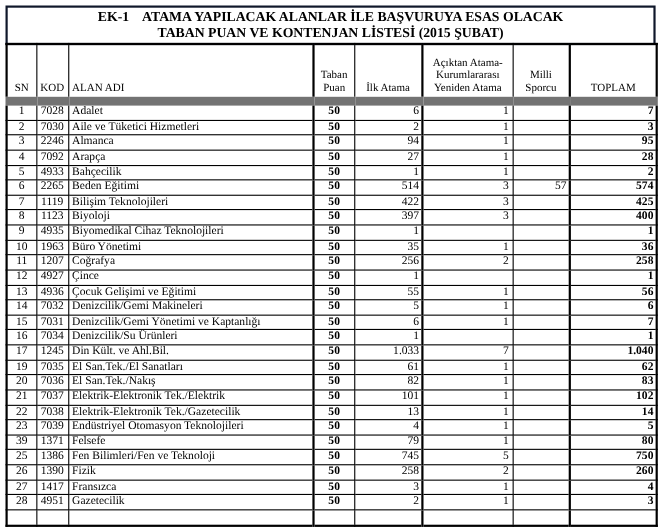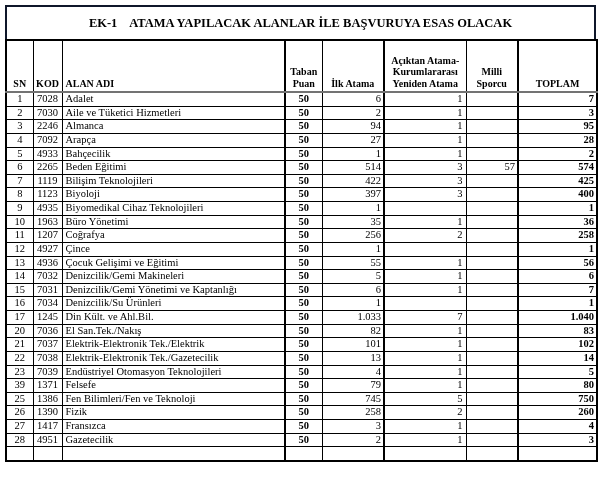--- a/index.html
+++ b/index.html
@@ -19,23 +19,23 @@
   .title-line { white-space:pre; }
 
   table.main {
     width:591px; table-layout:fixed; border-collapse:collapse;
     margin-top:-2px; border:2px solid #000;
   }
   th, td { border:1px solid #000; overflow:hidden; }
 
   thead tr { height:52px; }
   thead th {
-    vertical-align:bottom; font-weight:bold; font-size:10px;
+    vertical-align:bottom; font-weight:normal; font-size:10px;
     line-height:11.5px; padding:0 1px 2px 1px; white-space:pre-line;
-    border-bottom:2px solid #737373;
+    border-bottom:8px solid #737373;
   }
   thead th.c0, thead th.c1 { text-align:center;margin-top:16px; }
   thead th.c2 { text-align:left; padding-left:3px; }
   thead th.c3, thead th.c4, thead th.c5, thead th.c6, thead th.c7 { text-align:center; }
 
   tbody td {
     height:12.63px; font-size:10.5px; line-height:12.5px;
     padding:0 1px; white-space:nowrap;
   }
   td.c0, td.c1 { text-align:center; }
@@ -50,20 +50,21 @@
   th.c3, td.c3, th.c5, td.c5, th.c7, td.c7 { border-left:2px solid #000; }
 </style>
 </head>
 <body>
 
 <div class="sheet">
   <div class="doc">
 
     <div class="title-box">
       <div class="title-line">EK-1    ATAMA YAPILACAK ALANLAR İLE BAŞVURUYA ESAS OLACAK</div>
+      <div class="title-line">TABAN PUAN VE KONTENJAN LİSTESİ (2015 ŞUBAT)</div>
     </div>
 
     <table class="main">
       <colgroup>
         <col style="width:27px">
           <col style="width:29px">
           <col style="width:223px">
         <col style="width:37px">
           <col style="width:62px">
           <col style="width:82px">
@@ -250,20 +251,30 @@
             <td class="c0">17</td>
             <td class="c1">1245</td>
             <td class="c2">Din Kült. ve Ahl.Bil.</td>
             <td class="c3">50</td>
             <td class="c4">1.033</td>
             <td class="c5">7</td>
             <td class="c6"></td>
             <td class="c7">1.040</td>
           </tr>
           <tr>
+            <td class="c0">19</td>
+            <td class="c1">7035</td>
+            <td class="c2">El San.Tek./El Sanatları</td>
+            <td class="c3">50</td>
+            <td class="c4">61</td>
+            <td class="c5">1</td>
+            <td class="c6"></td>
+            <td class="c7">62</td>
+          </tr>
+          <tr>
             <td class="c0">20</td>
             <td class="c1">7036</td>
             <td class="c2">El San.Tek./Nakış</td>
             <td class="c3">50</td>
             <td class="c4">82</td>
             <td class="c5">1</td>
             <td class="c6"></td>
             <td class="c7">83</td>
           </tr>
           <tr>

